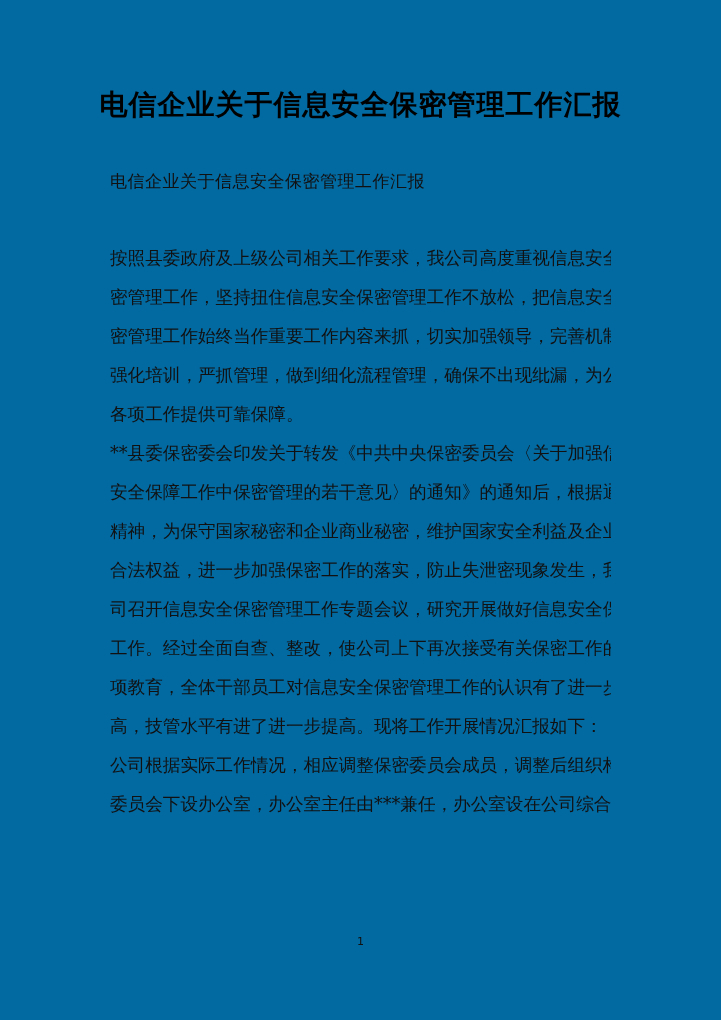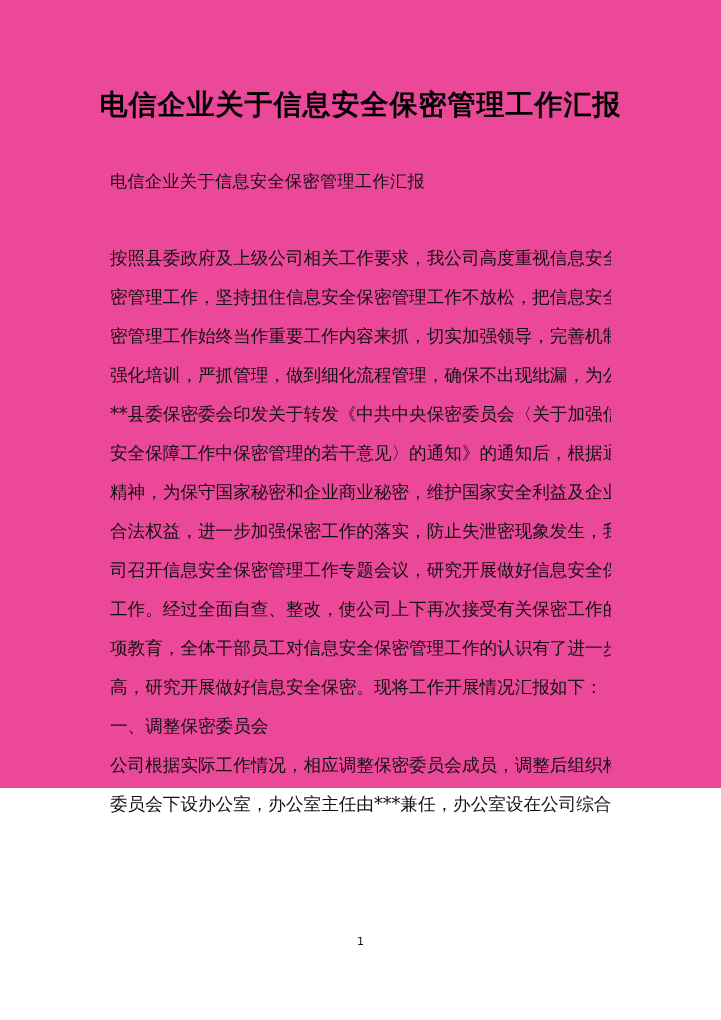--- a/index.html
+++ b/index.html
@@ -1,18 +1,18 @@
 <!DOCTYPE html>
 <html><head>
 <meta charset="utf-8">
 <style>
   html, body { margin: 0; padding: 0; background: #ffffff; }
   body { width: 721px; height: 1020px; position: relative; overflow: hidden;
          font-family: "DejaVu Serif", "Liberation Serif", serif; color: #111; }
-  .page { position: absolute; left: 0; top: 0; width: 721px; height: 788px; background: #ec4899; }
+  .page { position: absolute; left: 0; top: 0; width: 721px; height: 1020px; background: #0369a1; }
   .title { position: absolute; left: 0; width: 721px; top: 86px; text-align: center;
            font-family: "DejaVu Sans", "Liberation Sans", sans-serif; font-size: 28px; font-weight: bold;
            letter-spacing: 1px; color: #000; }
   .subtitle { position: absolute; left: 110px; top: 170px; font-size: 17px; letter-spacing: 0.5px; }
   .body { position: absolute; left: 110px; top: 243px; width: 501px; }
   .line { height: 39px; line-height: 30px; font-size: 17.6px; white-space: nowrap;
           text-align: justify; text-align-last: justify; overflow: hidden; }
   .line.last { text-align-last: left; }
   .pagenum { position: absolute; left: 0; width: 721px; top: 935px; text-align: center;
              font-size: 11px; font-family: "DejaVu Sans", sans-serif; }
@@ -21,26 +21,26 @@
 <body>
 
 <div class="page">
   <div class="title">电信企业关于信息安全保密管理工作汇报</div>
   <div class="subtitle">电信企业关于信息安全保密管理工作汇报</div>
   <div class="body" id="body">
       <div class="line">按照县委政府及上级公司相关工作要求，我公司高度重视信息安全保</div>
       <div class="line">密管理工作，坚持扭住信息安全保密管理工作不放松，把信息安全保</div>
       <div class="line">密管理工作始终当作重要工作内容来抓，切实加强领导，完善机制，</div>
       <div class="line">强化培训，严抓管理，做到细化流程管理，确保不出现纰漏，为公司</div>
+      <div class="line last">各项工作提供可靠保障。</div>
       <div class="line">**县委保密委会印发关于转发《中共中央保密委员会〈关于加强信息</div>
       <div class="line">安全保障工作中保密管理的若干意见〉的通知》的通知后，根据通知</div>
       <div class="line">精神，为保守国家秘密和企业商业秘密，维护国家安全利益及企业的</div>
       <div class="line">合法权益，进一步加强保密工作的落实，防止失泄密现象发生，我公</div>
       <div class="line">司召开信息安全保密管理工作专题会议，研究开展做好信息安全保密</div>
       <div class="line">工作。经过全面自查、整改，使公司上下再次接受有关保密工作的各</div>
       <div class="line">项教育，全体干部员工对信息安全保密管理工作的认识有了进一步提</div>
-      <div class="line last">高，研究开展做好信息安全保密。现将工作开展情况汇报如下：</div>
-      <div class="line last">一、调整保密委员会</div>
+      <div class="line last">高，技管水平有进了进一步提高。现将工作开展情况汇报如下：</div>
       <div class="line">公司根据实际工作情况，相应调整保密委员会成员，调整后组织构成</div>
       <div class="line">委员会下设办公室，办公室主任由***兼任，办公室设在公司综合办</div>
     </div>
   <div class="pagenum">1</div>
 </div>
 
 </body></html>

